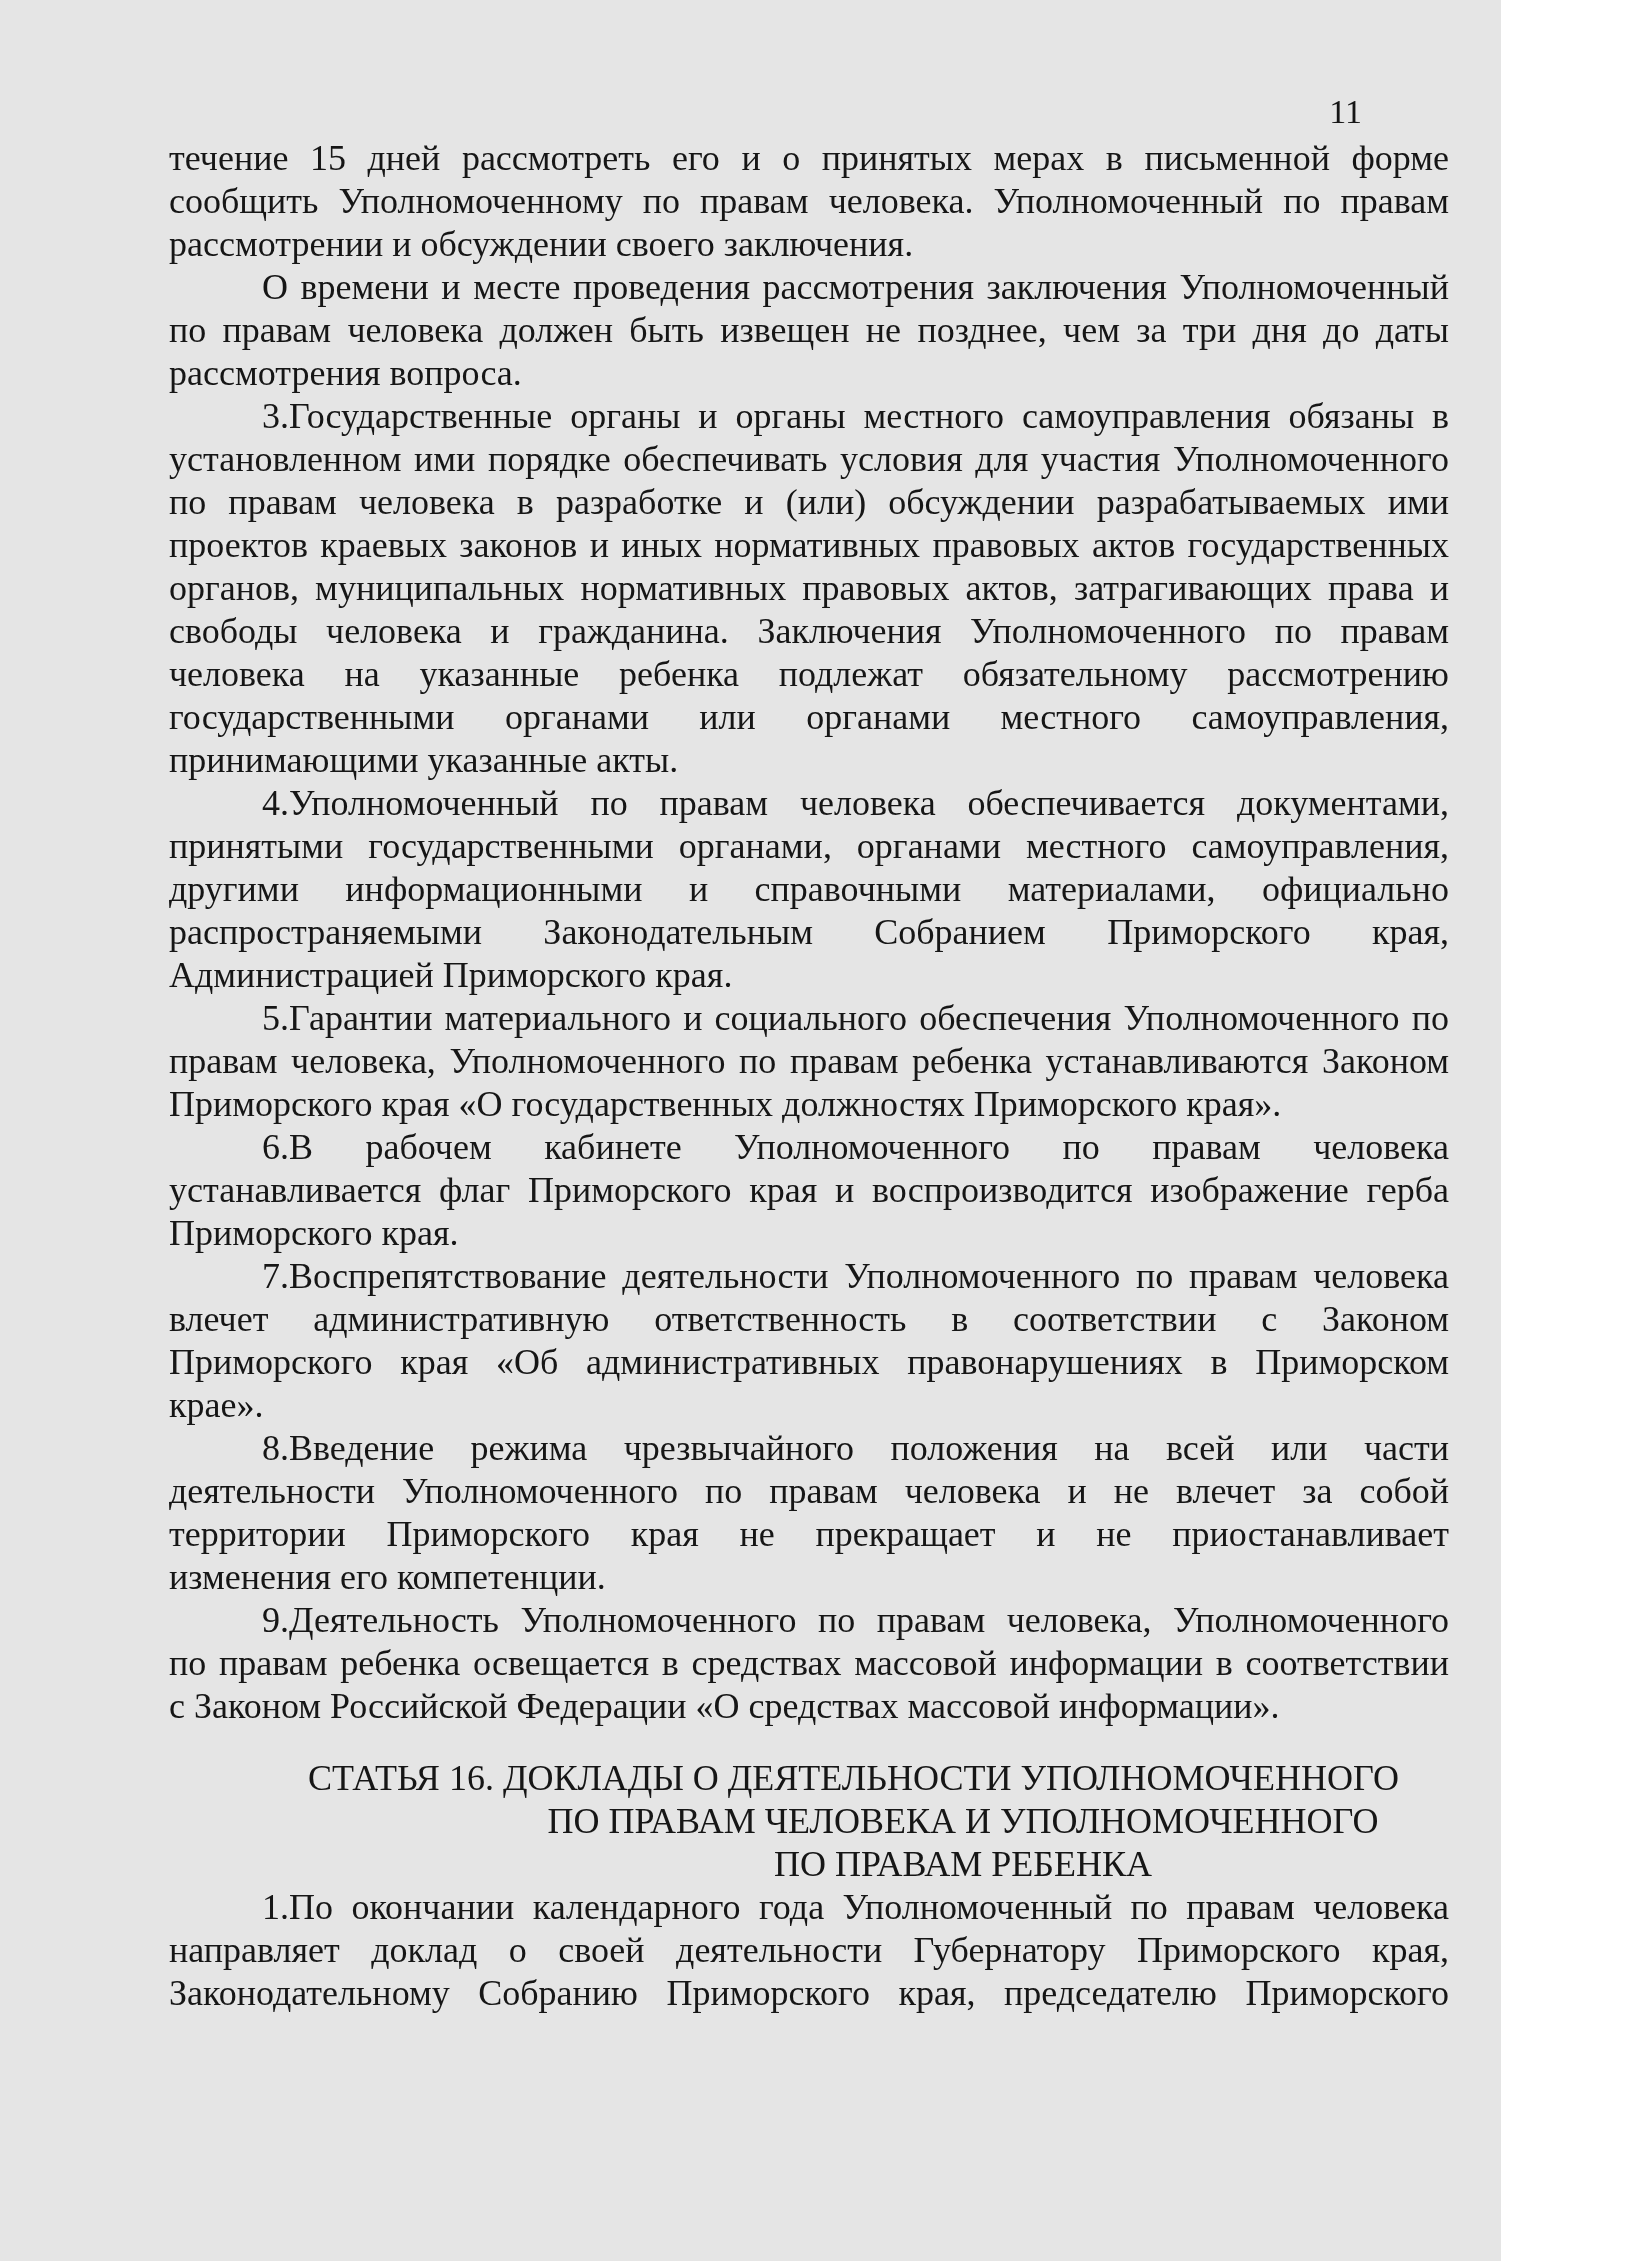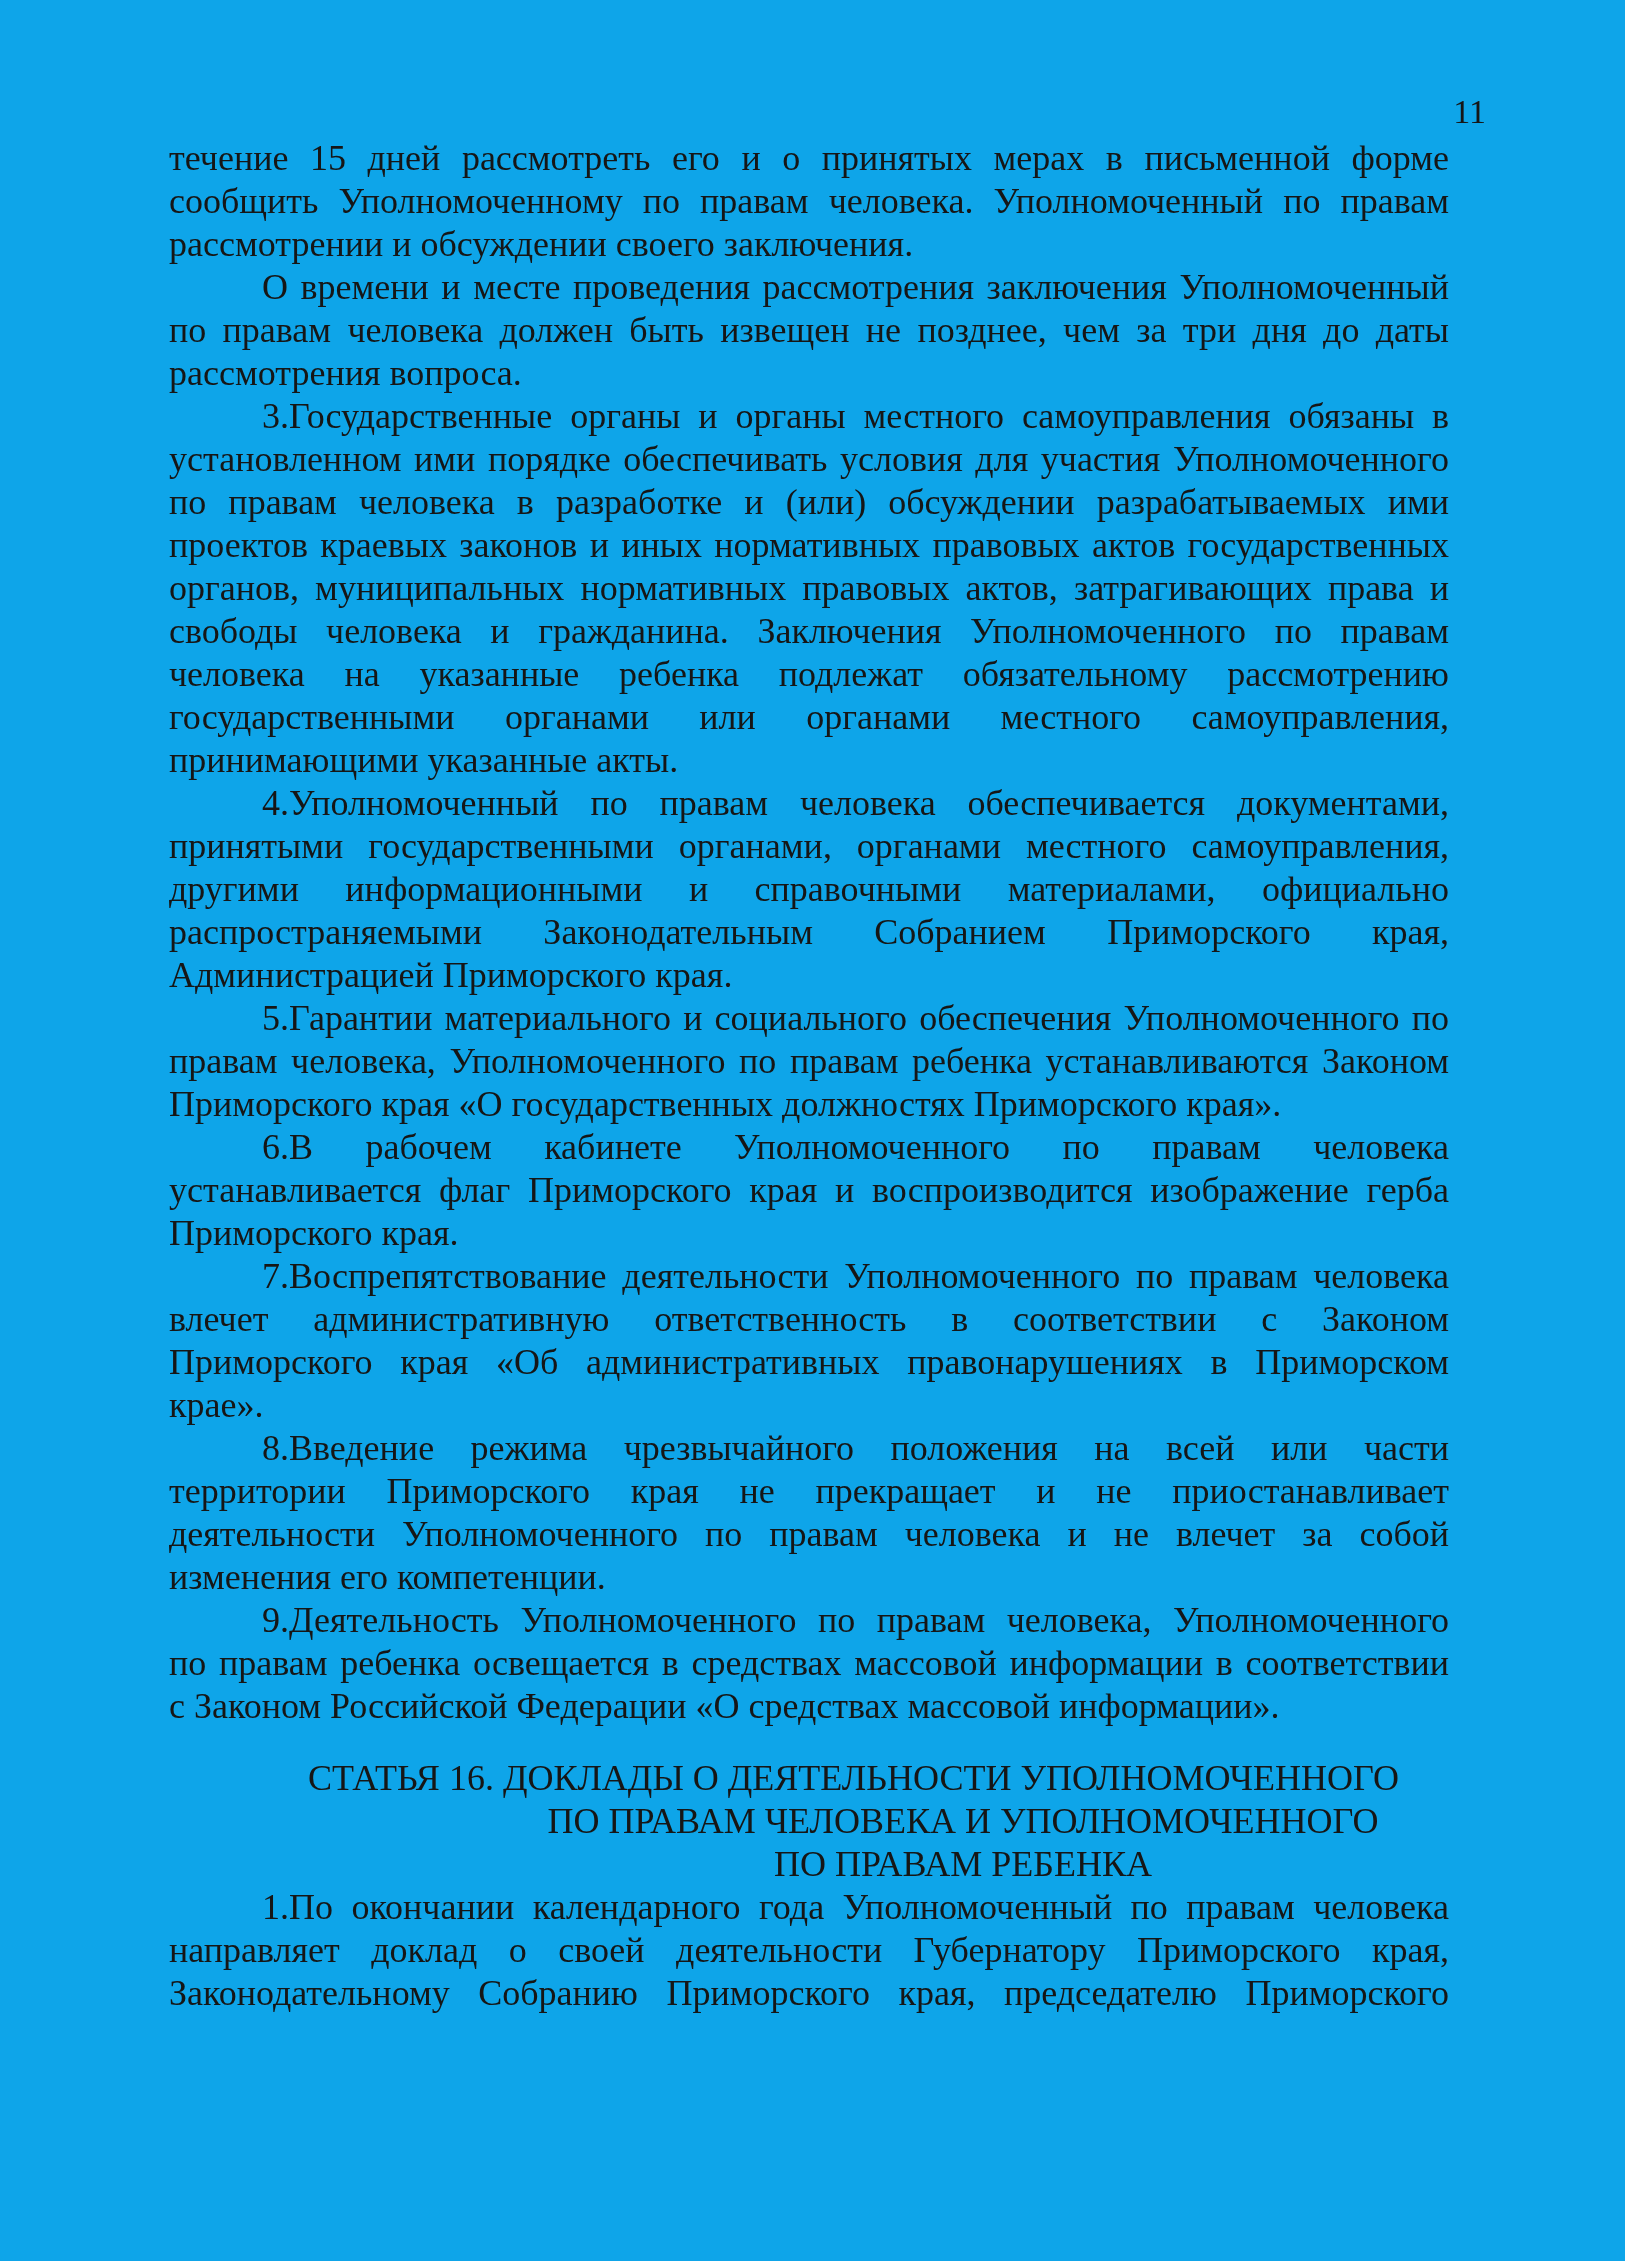--- a/index.html
+++ b/index.html
@@ -2,23 +2,23 @@
 <html lang="ru" style="font-size:10.2px"><head>
 <meta charset="utf-8">
 <style>
   html, body {
     margin: 0;
     padding: 0;
     background: #ffffff;
   }
   .page {
     position: relative;
-    width: 1625px;
+    width: 1501px;
     height: 2261px;
-    background: #0ea5e9;
+    background: #e5e5e5;
     font-family: "Liberation Serif", "DejaVu Serif", serif;
     color: #161616;
     overflow: hidden;
   }
   .page-number {
     position: absolute;
     top: 93px;
     right: 139px;
     font-size: 34px;
     line-height: 38px;
@@ -99,22 +99,22 @@
         <div class="line last">Приморского края.</div>
       </div>
       <div class="block paragraph">
         <div class="line ind">7.Воспрепятствование деятельности Уполномоченного по правам человека</div>
         <div class="line">влечет административную ответственность в соответствии с Законом</div>
         <div class="line">Приморского края «Об административных правонарушениях в Приморском</div>
         <div class="line last">крае».</div>
       </div>
       <div class="block paragraph">
         <div class="line ind">8.Введение режима чрезвычайного положения на всей или части</div>
+        <div class="line">деятельности Уполномоченного по правам человека и не влечет за собой</div>
         <div class="line">территории Приморского края не прекращает и не приостанавливает</div>
-        <div class="line">деятельности Уполномоченного по правам человека и не влечет за собой</div>
         <div class="line last">изменения его компетенции.</div>
       </div>
       <div class="block paragraph">
         <div class="line ind">9.Деятельность Уполномоченного по правам человека, Уполномоченного</div>
         <div class="line">по правам ребенка освещается в средствах массовой информации в соответствии</div>
         <div class="line last">с Законом Российской Федерации «О средствах массовой информации».</div>
       </div>
       <div class="block heading">
         <div class="hline h-first">СТАТЬЯ 16. ДОКЛАДЫ О ДЕЯТЕЛЬНОСТИ УПОЛНОМОЧЕННОГО</div>
         <div class="hline h-rest">ПО ПРАВАМ ЧЕЛОВЕКА И УПОЛНОМОЧЕННОГО</div>

